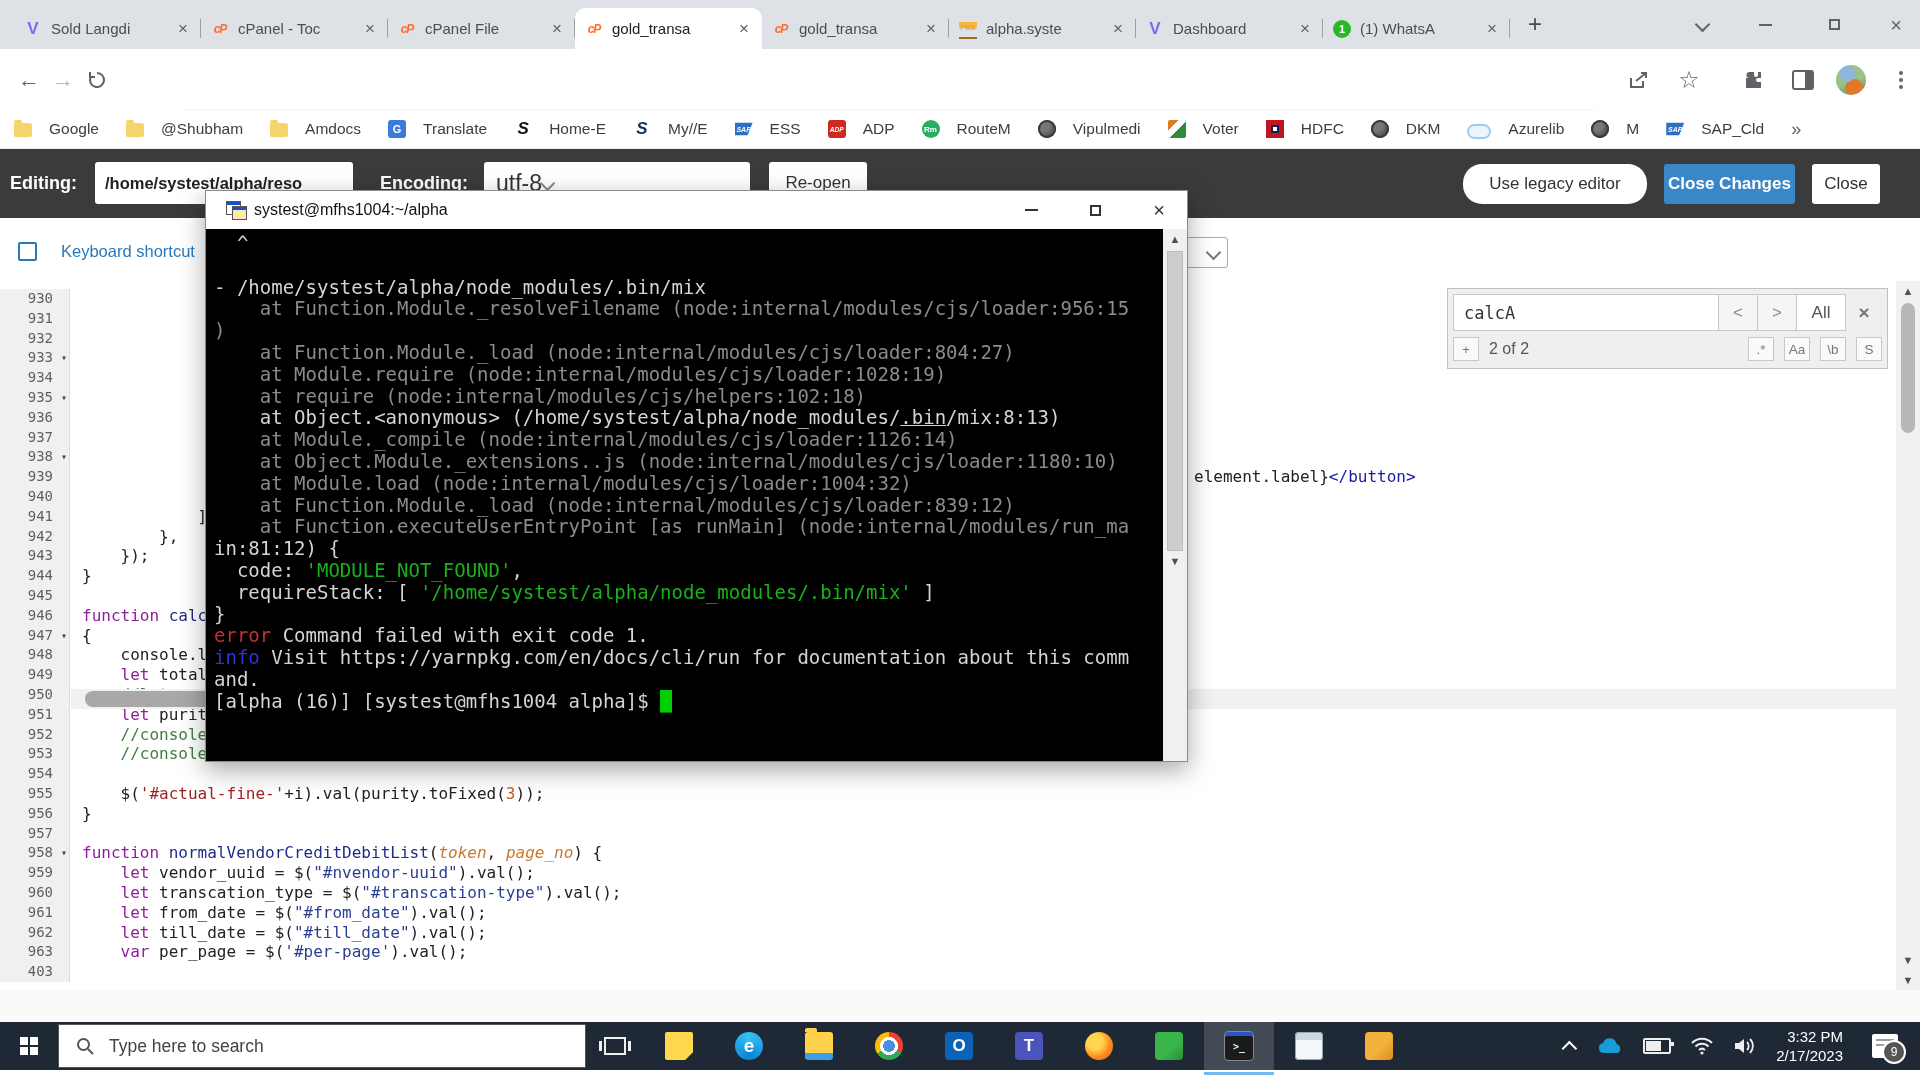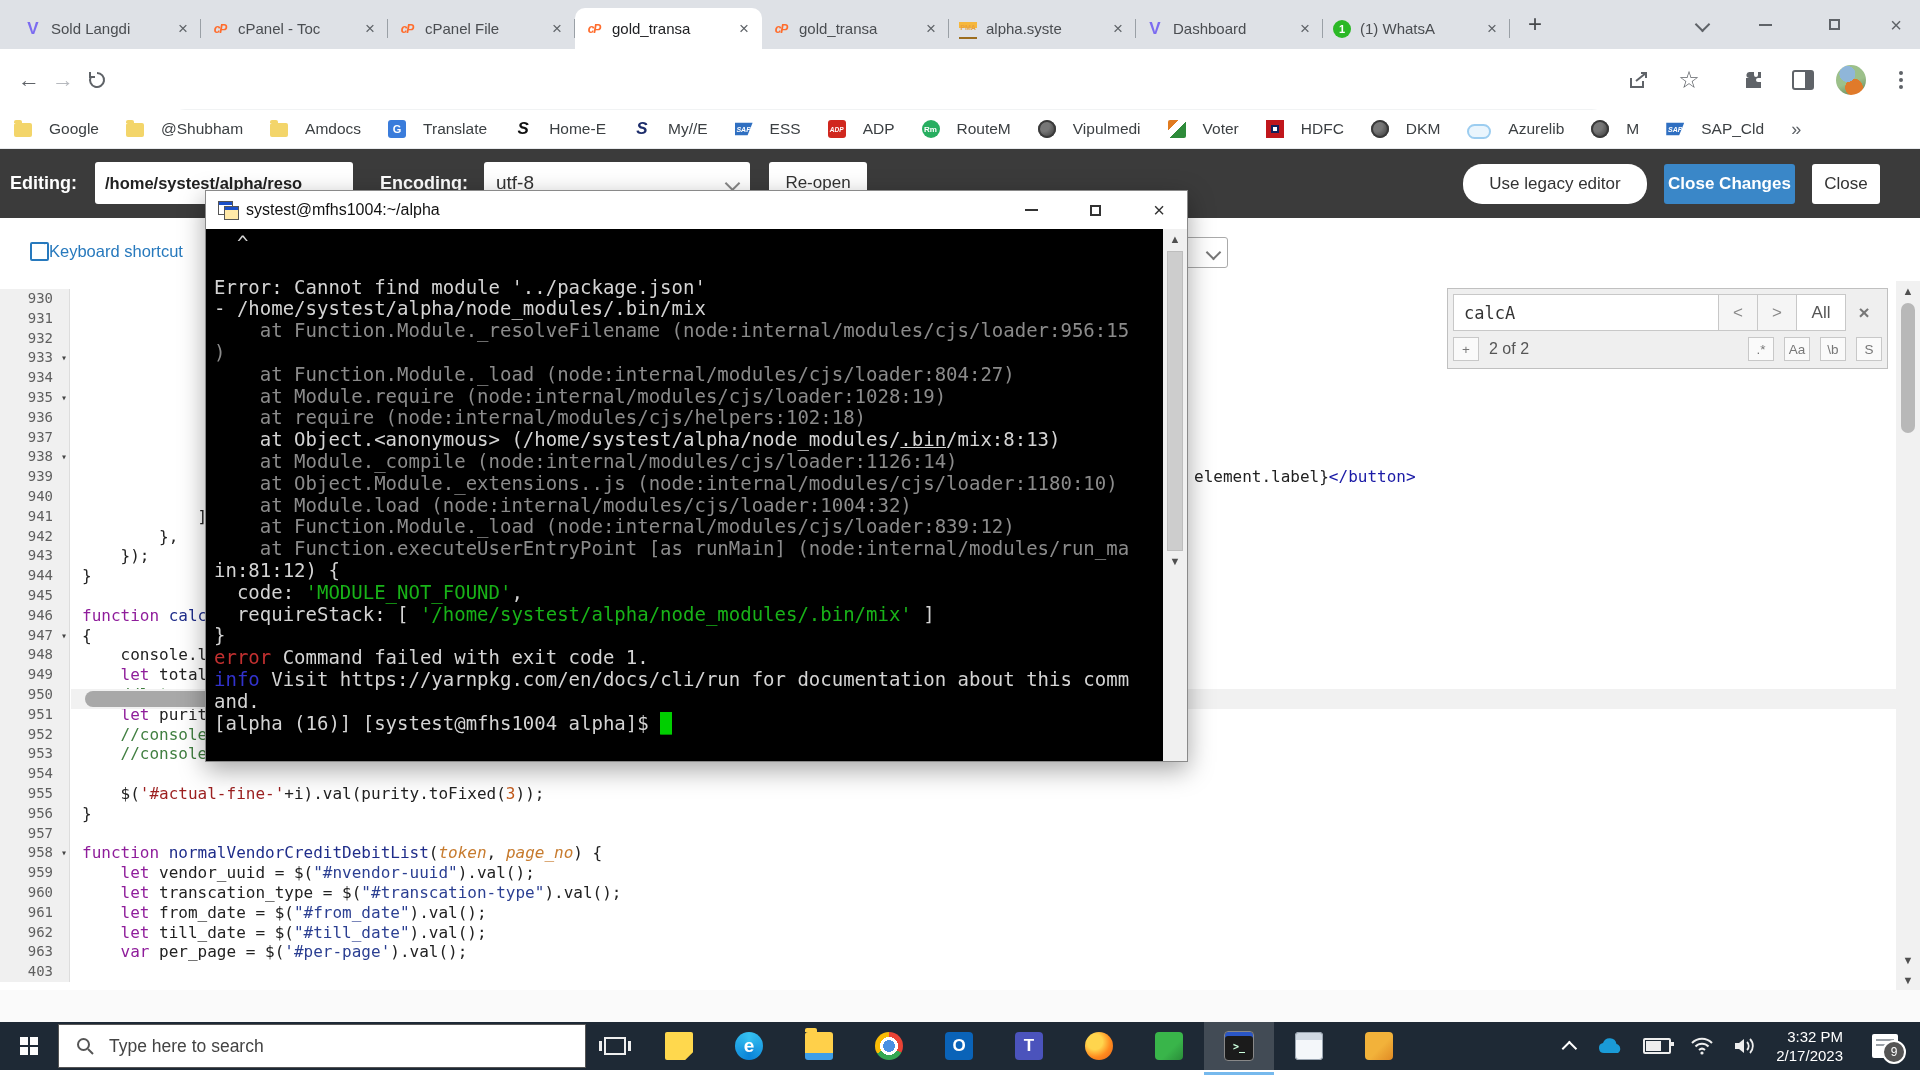--- a/index.html
+++ b/index.html
@@ -65,29 +65,29 @@
   .bi-hdfc::after{content:"";position:absolute;left:5px;top:5px;width:8px;height:8px;background:#fff;box-shadow:inset 0 0 0 2px #12215c;}
   .bi-cloud{width:20px;height:11px;border:2px solid #9ccdf0;border-radius:8px;background:#eaf5fd;position:relative;margin-top:4px;}
   .bi-chev{color:#5f6368;font-size:18px;font-weight:normal;}
   
   .cptool{position:absolute;left:0;top:149px;width:1920px;height:69px;background:#3b3b3b;}
   .cptool .lbl{position:absolute;color:#fff;font-weight:bold;font-size:18px;top:24px;}
   .cpinput{position:absolute;left:95px;top:13px;width:258px;height:42px;background:#fff;border:none;border-radius:3px;
            font-size:16.5px;font-weight:bold;color:#222;padding:0 10px;box-sizing:border-box;
            font-family:"Liberation Sans",sans-serif;white-space:nowrap;overflow:hidden;line-height:42px;}
   .cpselect{position:absolute;left:484px;top:13px;width:266px;height:42px;background:#fff;border-radius:3px;
-            display:flex;align-items:center;justify-content:space-between;padding:0 12px;box-sizing:border-box;
-            font-size:19px;color:#333;}
+            display:flex;align-items:center;padding:0 12px;box-sizing:border-box;
+            font-size:23px;color:#333;}
   .btn{display:flex;align-items:center;justify-content:center;border-radius:3px;font-size:17px;box-sizing:border-box;}
   .btn.white{background:#fff;color:#333;}
   .btn.blue{background:#3a87c8;color:#fff;font-weight:bold;}
   
   .substrip{position:absolute;left:0;top:218px;width:1920px;height:63px;background:#fff;}
-  .kblink{position:absolute;left:18px;top:24px;display:flex;gap:0;align-items:center;color:#2779bd;font-size:16.5px;
-          width:185px;overflow:hidden;white-space:nowrap;margin-left:12px;}
+  .kblink{position:absolute;left:18px;top:24px;display:flex;gap:24px;align-items:center;color:#2779bd;font-size:16.5px;
+          width:185px;overflow:hidden;white-space:nowrap;}
   .kbicon{width:15px;height:15px;border:2px solid #2779bd;border-radius:2px;position:relative;flex:0 0 auto;}
   .kbicon::after{content:"";position:absolute;right:-4px;top:-4px;width:8px;height:2px;background:#2779bd;transform:rotate(-45deg);}
   .mini-select{position:absolute;left:1170px;top:19px;width:58px;height:31px;background:#fff;border:1px solid #aaa;
           border-radius:3px;display:flex;align-items:center;justify-content:flex-end;padding-right:8px;box-sizing:border-box;}
   
   .editor{position:absolute;left:0;top:281px;width:1896px;height:709px;background:#fff;overflow:hidden;}
   .eline{display:flex;height:19.8px;line-height:19.8px;font-family:"DejaVu Sans Mono","Liberation Mono",monospace;font-size:16px;}
   .lgut{width:70px;flex:0 0 70px;background:#f0f0f0;border-right:1px solid #ddd;color:#5f5f5f;
         font-size:14px;text-align:right;padding-right:16px;box-sizing:border-box;position:relative;}
   .fold{position:absolute;right:2px;top:0;color:#444;font-size:10px;}
@@ -113,21 +113,21 @@
         color:#888;font-size:17px;box-sizing:border-box;margin-left:-1px;}
   .fbtn.all{background:#fff;color:#555;width:50px;font-size:17px;}
   .fclose{width:36px;display:flex;align-items:center;justify-content:center;color:#777;font-weight:bold;font-size:19px;}
   .findrow2{display:flex;align-items:center;height:28px;margin-top:4px;gap:10px;}
   .sbtn{border:1px solid #c8c8c8;background:#fafafa;color:#777;font-size:13.5px;height:24px;min-width:26px;
         display:flex;align-items:center;justify-content:center;box-sizing:border-box;padding:0 3px;}
   .findrow2 .spacer{flex:1;}
   
   .term{position:absolute;left:205px;top:190px;width:983px;height:572px;border:1px solid #8a8a8a;
         box-sizing:border-box;background:#000;box-shadow:0 8px 24px rgba(0,0,0,.35);}
-  .termtitle{height:38px;background:#ffffff;display:flex;align-items:center;padding-left:12px;gap:8px;}
+  .termtitle{height:38px;background:#ffffff;display:flex;align-items:center;padding-left:20px;gap:8px;}
   .pticon{width:20px;height:18px;position:relative;flex:0 0 20px;}
   .pticon::before{content:"";position:absolute;left:0;top:0;width:13px;height:12px;background:#fff;border:1px solid #555;
         box-shadow:inset 0 3px 0 #1c50c8;}
   .pticon::after{content:"";position:absolute;left:6px;top:5px;width:13px;height:12px;background:#ffe9a8;border:1px solid #555;
         box-shadow:inset 0 3px 0 #1c50c8;}
   .termtitletext{flex:1;font-size:16px;color:#111;}
   .tbtn{width:56px;height:38px;display:flex;align-items:center;justify-content:center;color:#333;}
   .termbody{position:absolute;left:0;top:38px;right:0;bottom:0;background:#000;padding:4px 0 0 8px;overflow:hidden;}
   .tline{font-family:"DejaVu Sans Mono","Liberation Mono",monospace;font-size:19px;line-height:21.8px;white-space:pre;}
   .tl.w{color:#d4d4d4}.tl.d{color:#8b8b8b}.tl.u{color:#d4d4d4;text-decoration:underline}
@@ -560,21 +560,20 @@
       <div class="tbtn">
           <span class="maxbox" style="border-color:#333;"></span>
         </div>
       <div class="tbtn" style="font-size:19px;">
           <span class="xglyph" style="color:#333;">×</span>
         </div>
     </div>
     <div class="termbody" id="termlines">
         <div class="tline"><span class="tl w">  ^</span></div>
         <div class="tline"><span class="tl w"> </span></div>
-        <div class="tline"><span class="tl w">Error: Cannot find module '../package.json'</span></div>
         <div class="tline"><span class="tl w">- /home/systest/alpha/node_modules/.bin/mix</span></div>
         <div class="tline"><span class="tl d">    at Function.Module._resolveFilename (node:internal/modules/cjs/loader:956:15</span></div>
         <div class="tline"><span class="tl d">)</span></div>
         <div class="tline"><span class="tl d">    at Function.Module._load (node:internal/modules/cjs/loader:804:27)</span></div>
         <div class="tline"><span class="tl d">    at Module.require (node:internal/modules/cjs/loader:1028:19)</span></div>
         <div class="tline"><span class="tl d">    at require (node:internal/modules/cjs/helpers:102:18)</span></div>
         <div class="tline"><span class="tl w">    at Object.&lt;anonymous&gt; (/home/systest/alpha/node_modules/</span><span class="tl u">.bin</span><span class="tl w">/mix:8:13)</span></div>
         <div class="tline"><span class="tl d">    at Module._compile (node:internal/modules/cjs/loader:1126:14)</span></div>
         <div class="tline"><span class="tl d">    at Object.Module._extensions..js (node:internal/modules/cjs/loader:1180:10)</span></div>
         <div class="tline"><span class="tl d">    at Module.load (node:internal/modules/cjs/loader:1004:32)</span></div>

